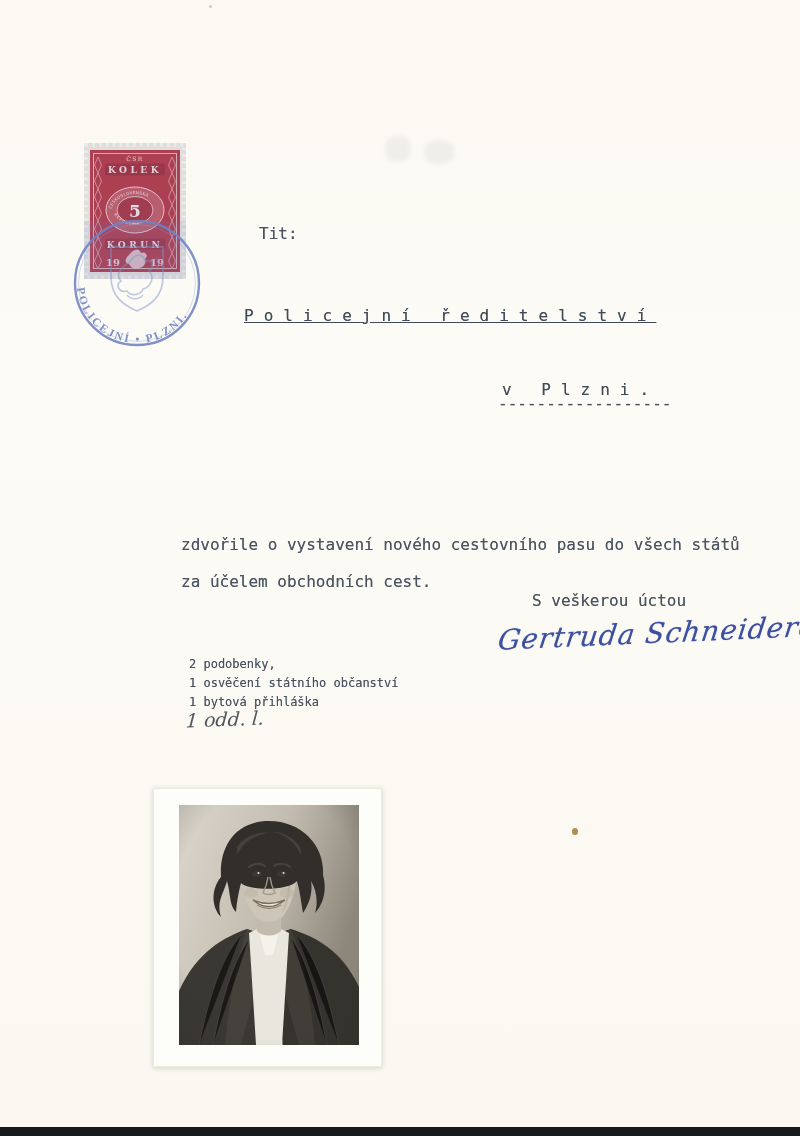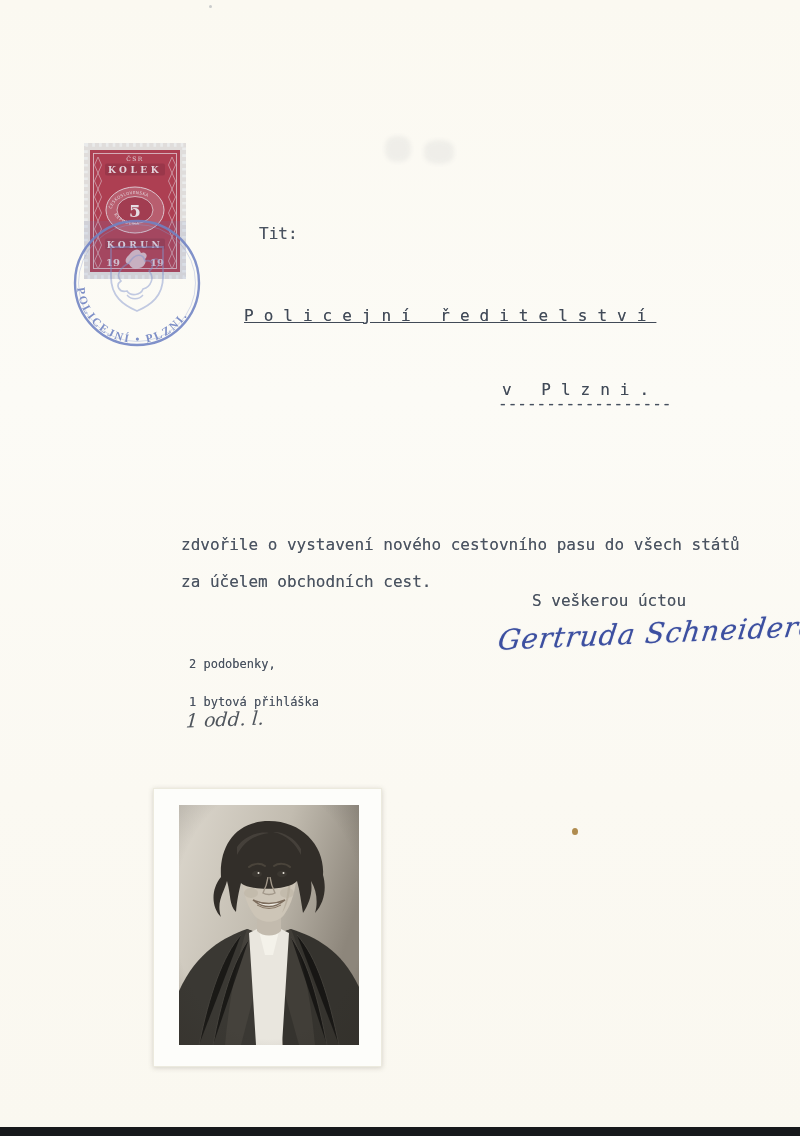--- a/index.html
+++ b/index.html
@@ -104,20 +104,21 @@
   <div class="typed dashes" style="left:498px;top:394px;">------------------</div>
 
   <div class="typed bodyline" style="left:181px;top:535px;">zdvořile o vystavení nového cestovního pasu do všech států</div>
   <div class="typed bodyline" style="left:181px;top:572px;">za účelem obchodních cest.</div>
 
   <div class="typed" style="left:532px;top:591px;">S veškerou úctou</div>
 
   <div class="signature" style="left:498px;top:616px;">Gertruda Schneiderová</div>
 
   <div class="typed encl" style="left:189px;top:655px;">2 podobenky,</div>
+  <div class="typed encl" style="left:189px;top:674px;">1 osvěčení státního občanství</div>
   <div class="typed encl" style="left:189px;top:693px;">1 bytová přihláška</div>
 
   <div class="handnote" style="left:186px;top:708px;">1 odd. l.</div>
 
   <div class="photo-frame">
     <div class="photo-inner">
       <svg width="180" height="240" viewBox="0 0 180 240">
         <defs>
           <linearGradient id="bgGrad" x1="0" y1="0" x2="1" y2="0.4">
             <stop offset="0" stop-color="#dcd7cd"></stop>

